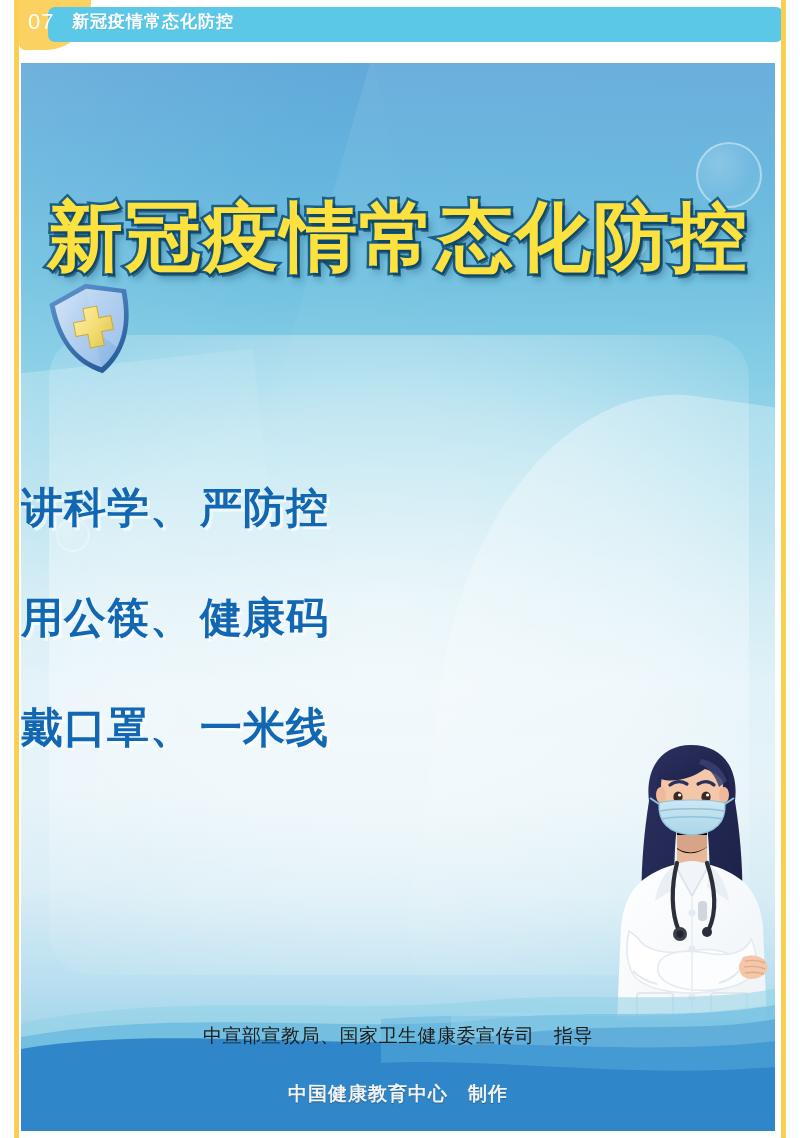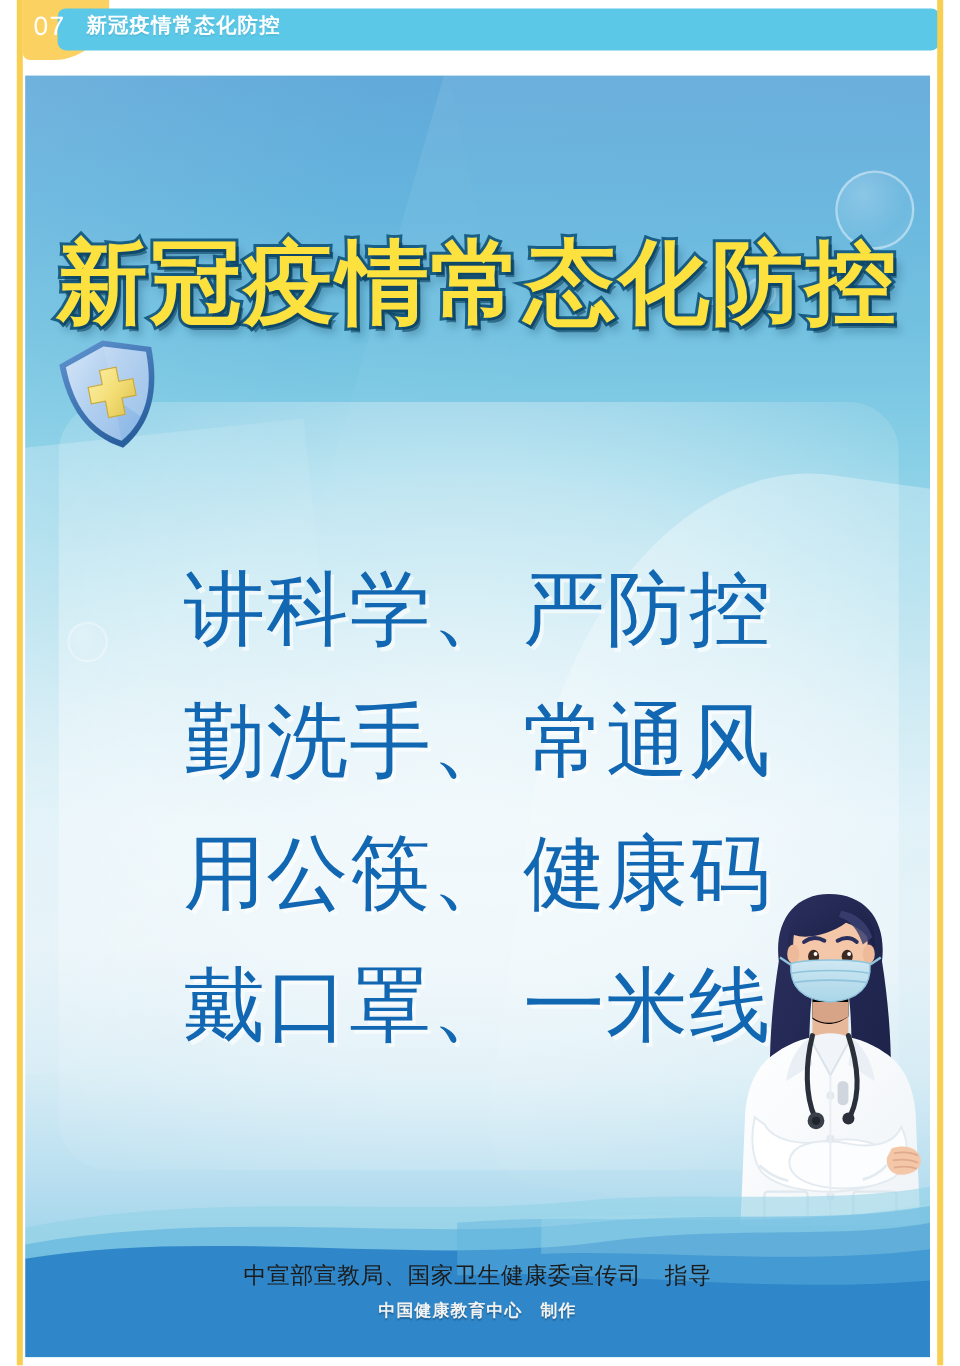--- a/index.html
+++ b/index.html
@@ -196,23 +196,22 @@
 
   
   #slogan-block {
     position: absolute;
     left: 0;
     top: 390px;
     width: 754px;
     z-index: 5;
   }
   .slogan-line {
-    text-align: center;
-    font-size: 68px;
-    font-weight: normal;
+    font-size: 42px;
+    font-weight: bold;
     line-height: 110px;
     color: #1267b2;
     white-space: nowrap;
     letter-spacing: 1px;
     text-shadow: 3px 3px 0 rgba(255,255,255,0.60);
   }
   .slogan-sep { letter-spacing: 8px; }
 
   
   #doctor {
@@ -244,27 +243,28 @@
   #footer-line-1 {
     font-size: 19px;
     font-weight: normal;
     color: #1b1b1b;
     letter-spacing: 0.5px;
     line-height: 30px;
     white-space: nowrap;
   }
   #footer-line-2 {
     font-family: "Liberation Serif", "DejaVu Serif", serif;
-    font-size: 14px;
+    font-size: 19px;
     font-weight: bold;
     color: #f2f2f2;
     letter-spacing: 1px;
     line-height: 30px;
     white-space: nowrap;
     text-shadow: 0 1px 1px rgba(0,0,0,0.25);
+    margin-top: 28px;
   }
 </style>
 </head>
 <body>
 
 <div id="page">
 
   <div class="rail rail-left"></div>
   <div class="rail rail-right"></div>
 
@@ -308,23 +308,20 @@
       <path d="M43 2 L82 15 C82 52 70 78 43 93 C16 78 4 52 4 15 Z" fill="url(#shieldEdgeGrad)"></path>
       <path d="M43 7 L77 18 C77 51 66 74 43 87 C20 74 9 51 9 18 Z" fill="url(#shieldFaceGrad)"></path>
       <path d="M43 7 L77 18 C77 40 72 57 62 70 L43 50 Z" fill="#ffffff" opacity="0.18"></path>
       <path d="M43 7 L43 87 C20 74 9 51 9 18 Z" fill="#ffffff" opacity="0.10"></path>
       <path d="M36 26 h14 v12 h12 v14 h-12 v14 h-14 v-14 h-12 v-14 h12 z" fill="url(#crossGrad)" stroke="#c9ab3c" stroke-width="1"></path>
     </svg>
 
     <div id="slogan-block">
       <div class="slogan-line">
         <span>讲科学</span><span class="slogan-sep">、</span><span>严防控</span>
-      </div>
-      <div class="slogan-line">
-        <span>勤洗手</span><span class="slogan-sep">、</span><span>常通风</span>
       </div>
       <div class="slogan-line">
         <span>用公筷</span><span class="slogan-sep">、</span><span>健康码</span>
       </div>
       <div class="slogan-line">
         <span>戴口罩</span><span class="slogan-sep">、</span><span>一米线</span>
       </div>
     </div>
 
     <svg id="doctor" viewBox="0 0 196 300">

